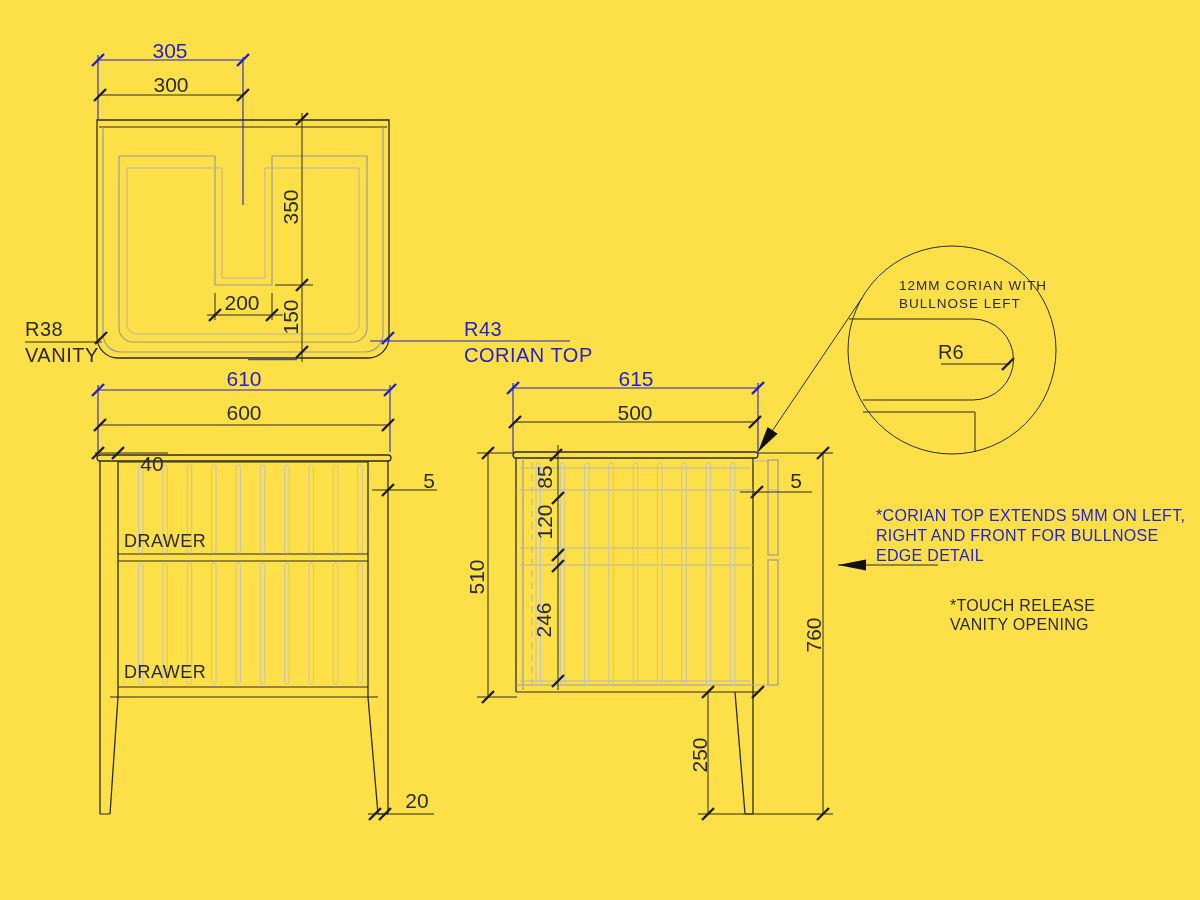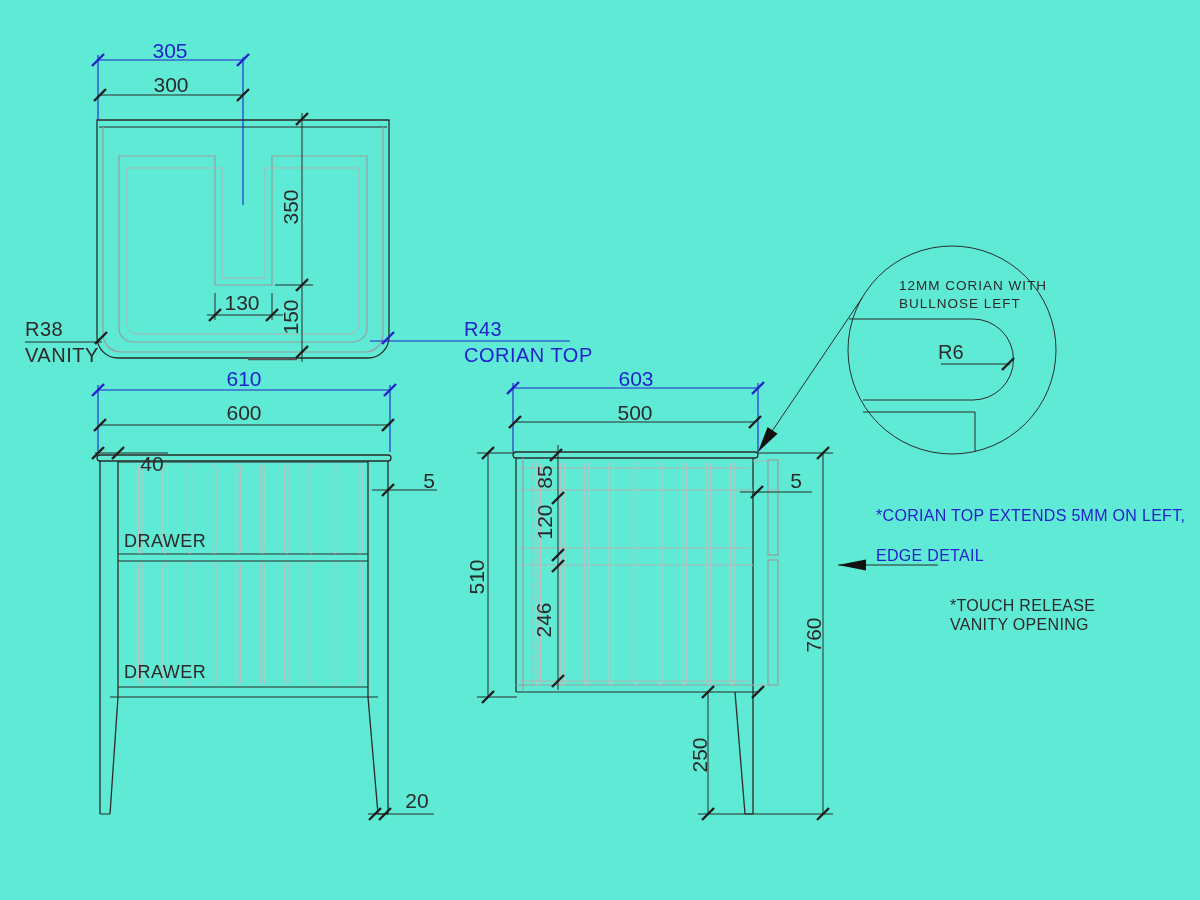--- a/index.html
+++ b/index.html
@@ -1,16 +1,16 @@
 <!DOCTYPE html>
 <html><head>
 <meta charset="utf-8">
 <style>
   html,body{margin:0;padding:0;background:#ffffff;}
-  #canvas{position:relative;width:1200px;height:900px;background:#5eead4;overflow:hidden;
+  #canvas{position:relative;width:1200px;height:900px;background:#fde047;overflow:hidden;
           font-family:"Liberation Sans",sans-serif;}
   svg{position:absolute;left:0;top:0;}
   .ln{stroke:#2b2b2b;stroke-width:1.3;fill:none;}
   .ln2{stroke:#2b2b2b;stroke-width:1;fill:none;}
   .gr{stroke:#9c9c9c;stroke-width:1.2;fill:none;}
   .gr2{stroke:#b3b3b3;stroke-width:1;fill:none;}
   .fl{stroke:#c2c2c2;stroke-width:1;fill:none;}
   .dm{stroke:#2b2b2b;stroke-width:1;fill:none;}
   .bl{stroke:#2323cd;stroke-width:1.1;fill:none;}
   .tk{stroke:#1e1e1e;stroke-width:2.4;}
@@ -209,47 +209,48 @@
     <line class="tk" x1="702" y1="698" x2="714" y2="686"></line>
     <line class="tk" x1="702" y1="820" x2="714" y2="808"></line>
     <line class="tk" x1="1002" y1="370" x2="1014" y2="358"></line>
     <line class="tk" x1="752" y1="698" x2="764" y2="686"></line>
   </g>
 </svg>
 
 <div class="t dim blue" style="left:170px;top:51px">305</div>
 <div class="t dim" style="left:171px;top:85px">300</div>
 <div class="t dimv" style="left:291px;top:207px">350</div>
-<div class="t dim" style="left:242px;top:303px">130</div>
+<div class="t dim" style="left:242px;top:303px">200</div>
 <div class="t dimv" style="left:291px;top:317px">150</div>
 <div class="t lbl" style="left:25px;top:318px">R38</div>
 <div class="t lbl" style="left:25px;top:344px">VANITY</div>
 <div class="t lbl blue" style="left:464px;top:318px">R43</div>
 <div class="t lbl blue" style="left:464px;top:344px">CORIAN TOP</div>
 
 <div class="t dim blue" style="left:244px;top:379px">610</div>
 <div class="t dim" style="left:244px;top:413px">600</div>
 <div class="t dim" style="left:152px;top:464px">40</div>
 <div class="t dim" style="left:429px;top:481px">5</div>
 <div class="t drawer" style="left:124px;top:531px">DRAWER</div>
 <div class="t drawer" style="left:124px;top:662px">DRAWER</div>
 <div class="t dim" style="left:417px;top:801px">20</div>
 
-<div class="t dim blue" style="left:636px;top:379px">603</div>
+<div class="t dim blue" style="left:636px;top:379px">615</div>
 <div class="t dim" style="left:635px;top:413px">500</div>
 <div class="t dimv" style="left:545px;top:477px">85</div>
 <div class="t dimv" style="left:545px;top:522px">120</div>
 <div class="t dimv" style="left:544px;top:620px">246</div>
 <div class="t dimv" style="left:477px;top:577px">510</div>
 <div class="t dim" style="left:796px;top:481px">5</div>
 <div class="t dimv" style="left:814px;top:635px">760</div>
 <div class="t dimv" style="left:700px;top:755px">250</div>
 
 <div class="t small" style="left:899px;top:278px">12MM CORIAN WITH</div>
 <div class="t small" style="left:899px;top:296px">BULLNOSE LEFT</div>
 <div class="t r6" style="left:938px;top:341px">R6</div>
 
 <div class="t note blue" style="left:876px;top:466px">*CORIAN TOP EXTENDS 5MM ON LEFT,</div>
+<div class="t note blue" style="left:876px;top:486px">RIGHT AND FRONT FOR BULLNOSE</div>
 <div class="t note blue" style="left:876px;top:506px">EDGE DETAIL</div>
 <div class="t note" style="left:950px;top:556px">*TOUCH RELEASE</div>
 <div class="t note" style="left:950px;top:575px">VANITY OPENING</div>
 
 </div>
 
 </body></html>

